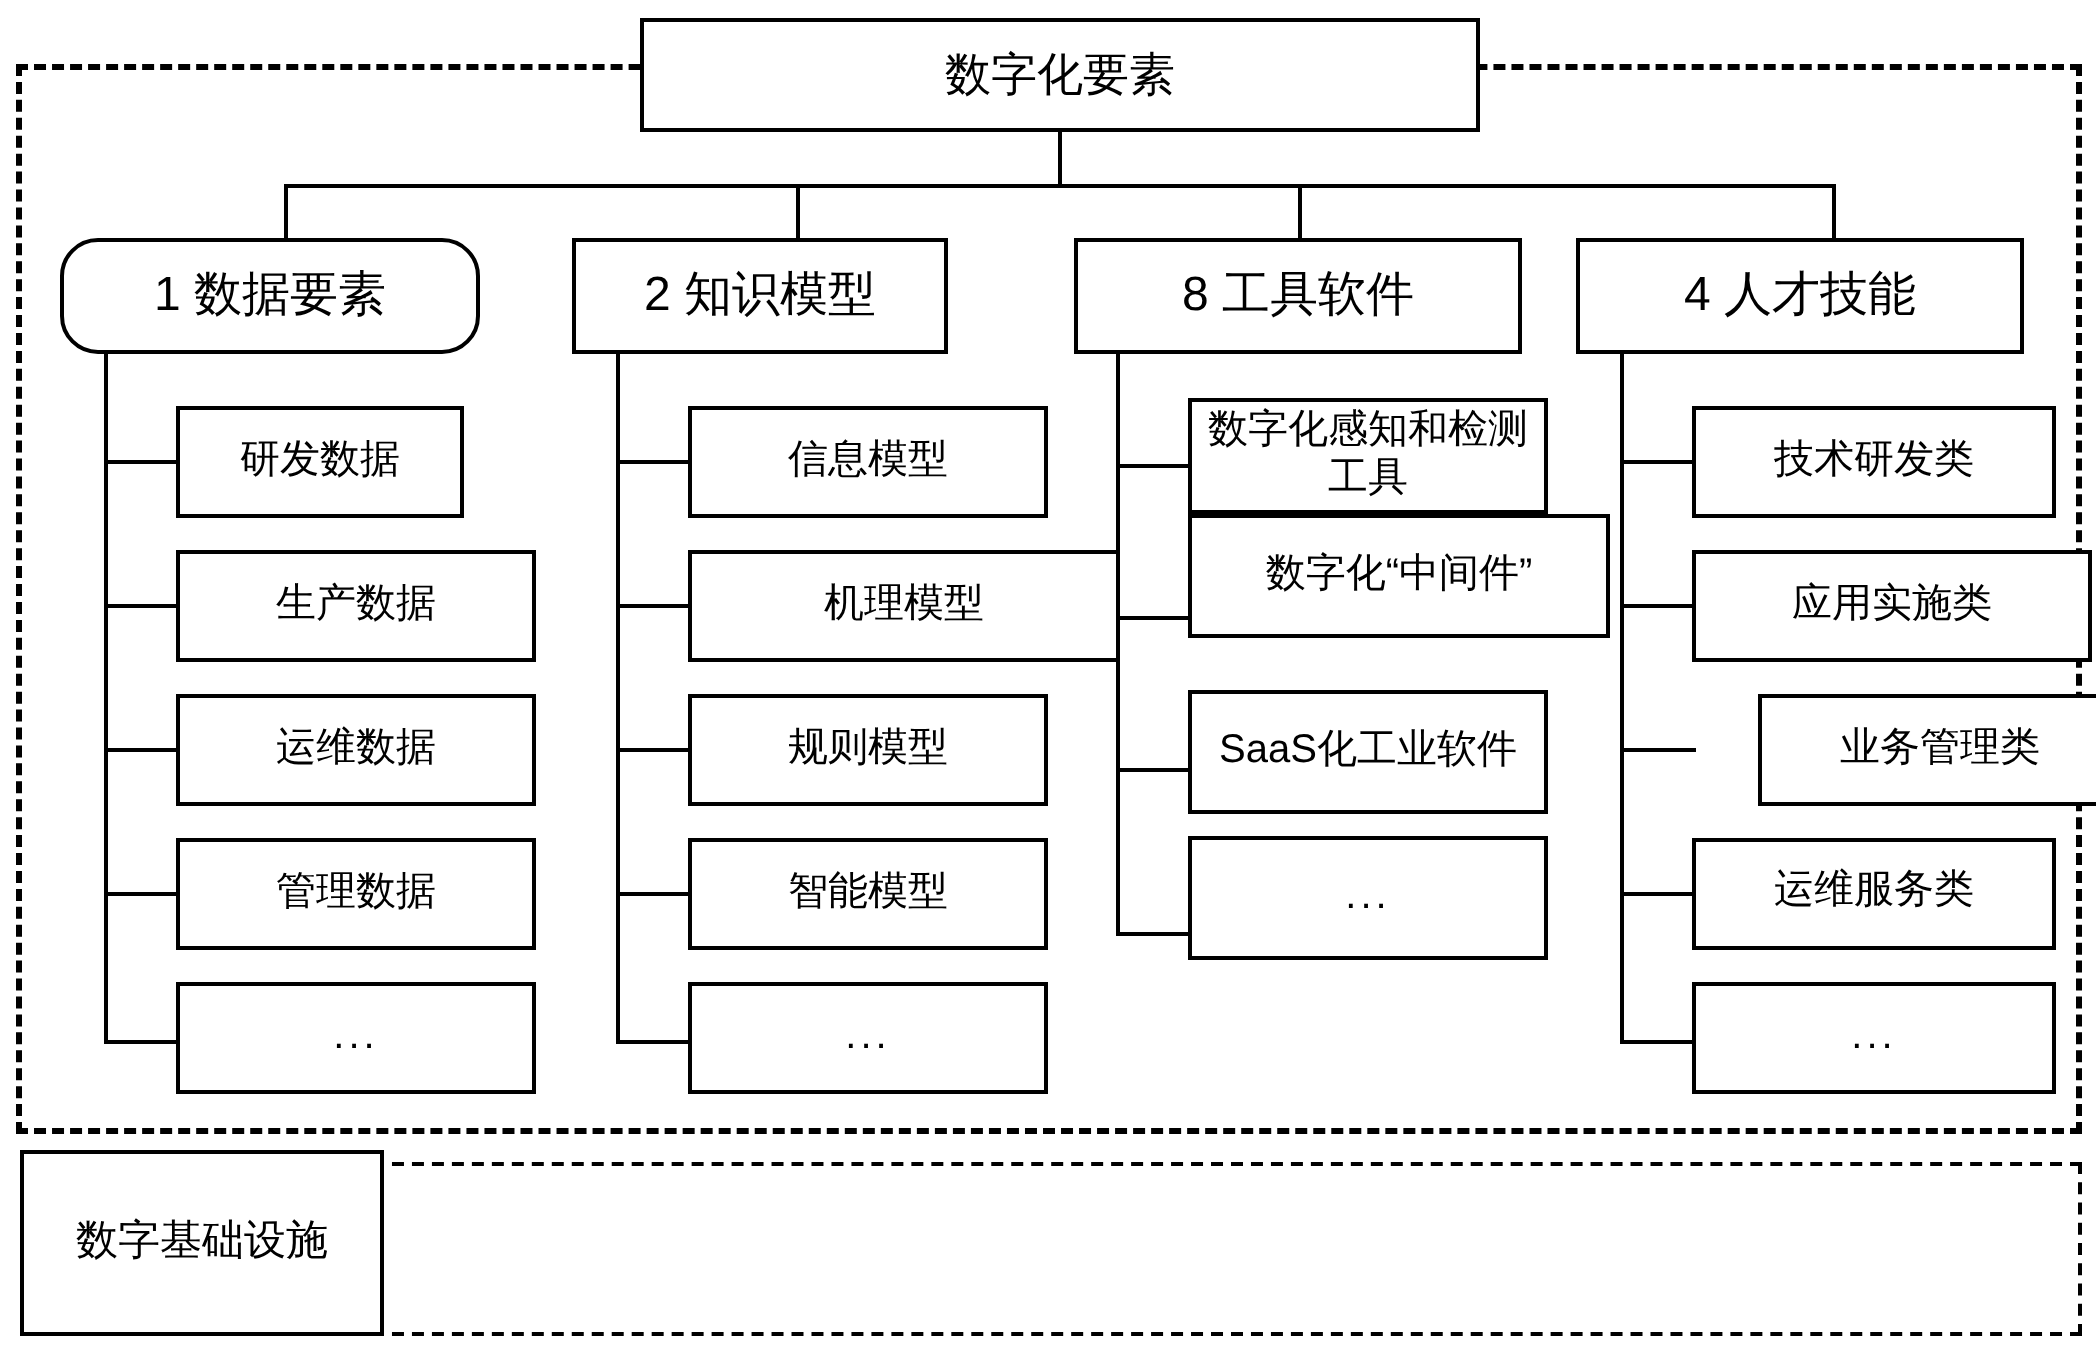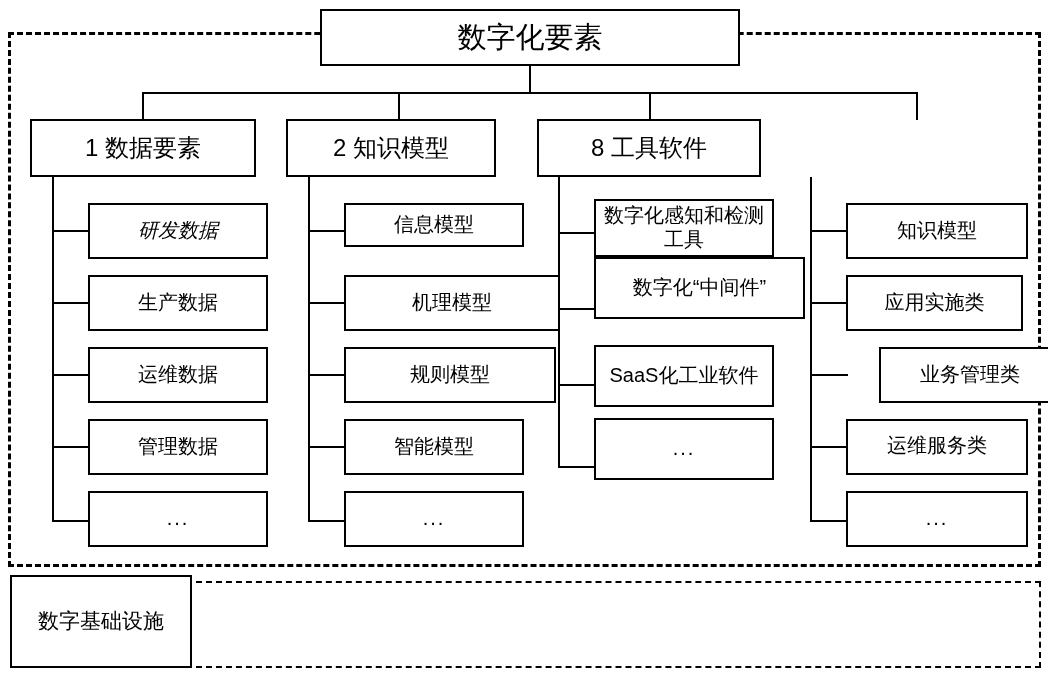--- a/index.html
+++ b/index.html
@@ -55,33 +55,33 @@
     height: 87px;
     border-width: 2px;
   }
 
   
   #title-box {
     left: 320px;
     top: 9px;
     width: 420px;
     height: 57px;
-    font-size: 29px;
+    font-size: 23px;
     z-index: 8;
   }
 
   
   .cat-box {
     top: 119px;
     height: 58px;
     font-size: 24px;
     border-width: 2px;
   }
-  #cat-0 { left: 30px;  width: 226px; }
-  #cat-1 { left: 286px; width: 210px; text-align: right; }
+  #cat-0 { left: 30px;  width: 210px; border-radius: 19px; }
+  #cat-1 { left: 286px; width: 188px; text-align: right; }
   #cat-2 { left: 537px; width: 224px; }
   #cat-3 { left: 788px; width: 224px; }
 
   
   .leaf-box {
     font-size: 20px;
     border-width: 2px;
   }
   .leaf-box.two-line { font-size: 20px; }
   .leaf-box.ellipsis { font-size: 20px; letter-spacing: 2px; }
@@ -143,21 +143,21 @@
 
   <div class="box cat-box" id="cat-0">
     <span>1 数据要素</span>
   </div>
   <div class="vline" style="left:52px; top:177px; height:345px;"></div>
   <div class="hline" style="left:52px; top:230px; width:38px;"></div>
   <div class="hline" style="left:52px; top:302px; width:38px;"></div>
   <div class="hline" style="left:52px; top:374px; width:38px;"></div>
   <div class="hline" style="left:52px; top:446px; width:38px;"></div>
   <div class="hline" style="left:52px; top:520px; width:38px;"></div>
-  <div class="box leaf-box" style="left:88px; top:203px; width:180px; height:56px;font-style:italic;">
+  <div class="box leaf-box" style="left:88px; top:203px; width:144px; height:56px;">
     <span>研发数据</span>
   </div>
   <div class="box leaf-box" style="left:88px; top:275px; width:180px; height:56px;">
     <span>生产数据</span>
   </div>
   <div class="box leaf-box" style="left:88px; top:347px; width:180px; height:56px;">
     <span>运维数据</span>
   </div>
   <div class="box leaf-box" style="left:88px; top:419px; width:180px; height:56px;">
     <span>管理数据</span>
@@ -168,27 +168,27 @@
 
   <div class="box cat-box" id="cat-1">
     <span>2 知识模型</span>
   </div>
   <div class="vline" style="left:308px; top:177px; height:345px;"></div>
   <div class="hline" style="left:308px; top:230px; width:38px;"></div>
   <div class="hline" style="left:308px; top:302px; width:38px;"></div>
   <div class="hline" style="left:308px; top:374px; width:38px;"></div>
   <div class="hline" style="left:308px; top:446px; width:38px;"></div>
   <div class="hline" style="left:308px; top:520px; width:38px;"></div>
-  <div class="box leaf-box" style="left:344px; top:203px; width:180px; height:44px;">
+  <div class="box leaf-box" style="left:344px; top:203px; width:180px; height:56px;">
     <span>信息模型</span>
   </div>
   <div class="box leaf-box" style="left:344px; top:275px; width:216px; height:56px;">
     <span>机理模型</span>
   </div>
-  <div class="box leaf-box" style="left:344px; top:347px; width:212px; height:56px;">
+  <div class="box leaf-box" style="left:344px; top:347px; width:180px; height:56px;">
     <span>规则模型</span>
   </div>
   <div class="box leaf-box" style="left:344px; top:419px; width:180px; height:56px;">
     <span>智能模型</span>
   </div>
   <div class="box leaf-box ellipsis" style="left:344px; top:491px; width:180px; height:56px;">
     <span>...</span>
   </div>
 
   <div class="box cat-box" id="cat-2">
@@ -205,30 +205,33 @@
   <div class="box leaf-box two-line" style="left:594px; top:257px; width:211px; height:62px;">
     <span>数字化“中间件”</span>
   </div>
   <div class="box leaf-box two-line" style="left:594px; top:345px; width:180px; height:62px;">
     <span>SaaS化工业软件</span>
   </div>
   <div class="box leaf-box ellipsis" style="left:594px; top:418px; width:180px; height:62px;">
     <span>...</span>
   </div>
 
+  <div class="box cat-box" id="cat-3">
+    <span>4 人才技能</span>
+  </div>
   <div class="vline" style="left:810px; top:177px; height:345px;"></div>
   <div class="hline" style="left:810px; top:230px; width:38px;"></div>
   <div class="hline" style="left:810px; top:302px; width:38px;"></div>
   <div class="hline" style="left:810px; top:374px; width:38px;"></div>
   <div class="hline" style="left:810px; top:446px; width:38px;"></div>
   <div class="hline" style="left:810px; top:520px; width:38px;"></div>
   <div class="box leaf-box" style="left:846px; top:203px; width:182px; height:56px;">
-    <span>知识模型</span>
-  </div>
-  <div class="box leaf-box" style="left:846px; top:275px; width:177px; height:56px;">
+    <span>技术研发类</span>
+  </div>
+  <div class="box leaf-box" style="left:846px; top:275px; width:200px; height:56px;">
     <span>应用实施类</span>
   </div>
   <div class="box leaf-box" style="left:879px; top:347px; width:182px; height:56px;">
     <span>业务管理类</span>
   </div>
   <div class="box leaf-box" style="left:846px; top:419px; width:182px; height:56px;font-family:Liberation Mono, monospace;">
     <span>运维服务类</span>
   </div>
   <div class="box leaf-box ellipsis" style="left:846px; top:491px; width:182px; height:56px;">
     <span>...</span>

